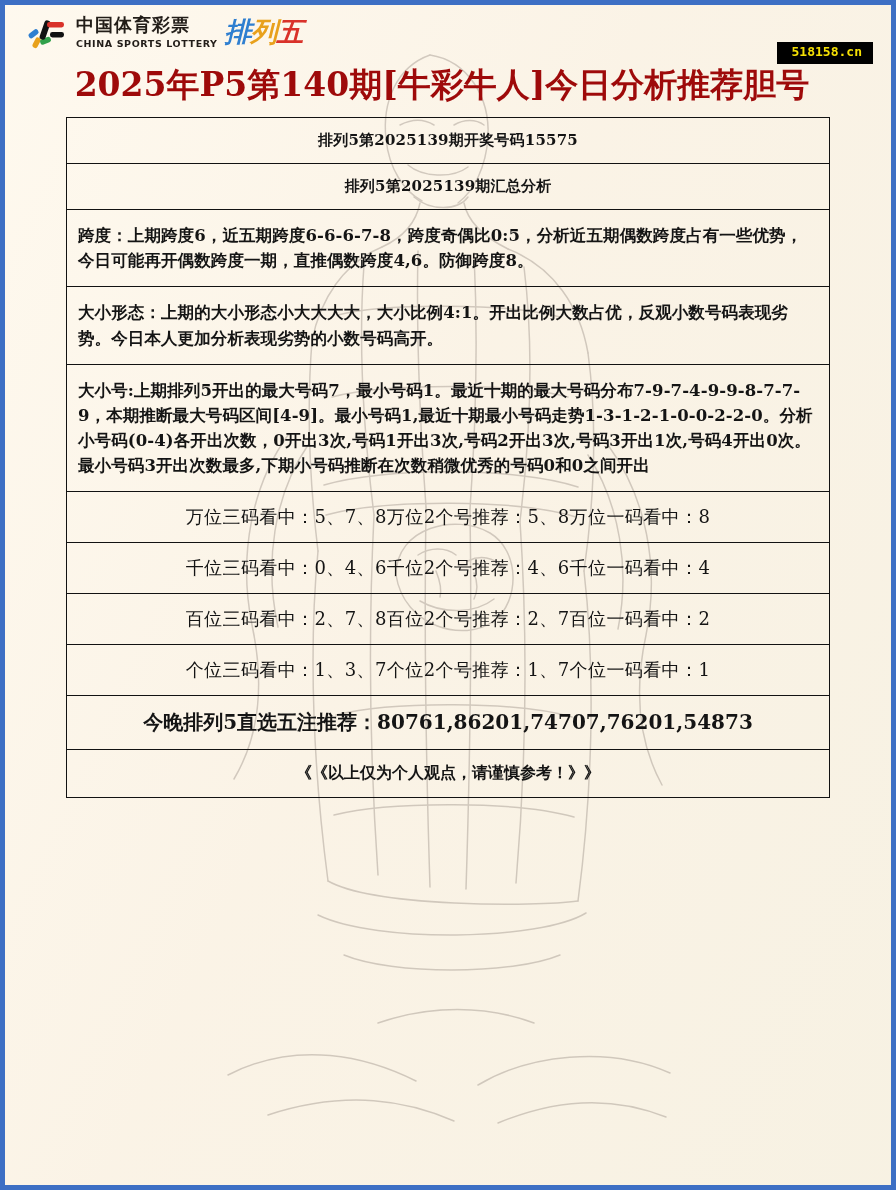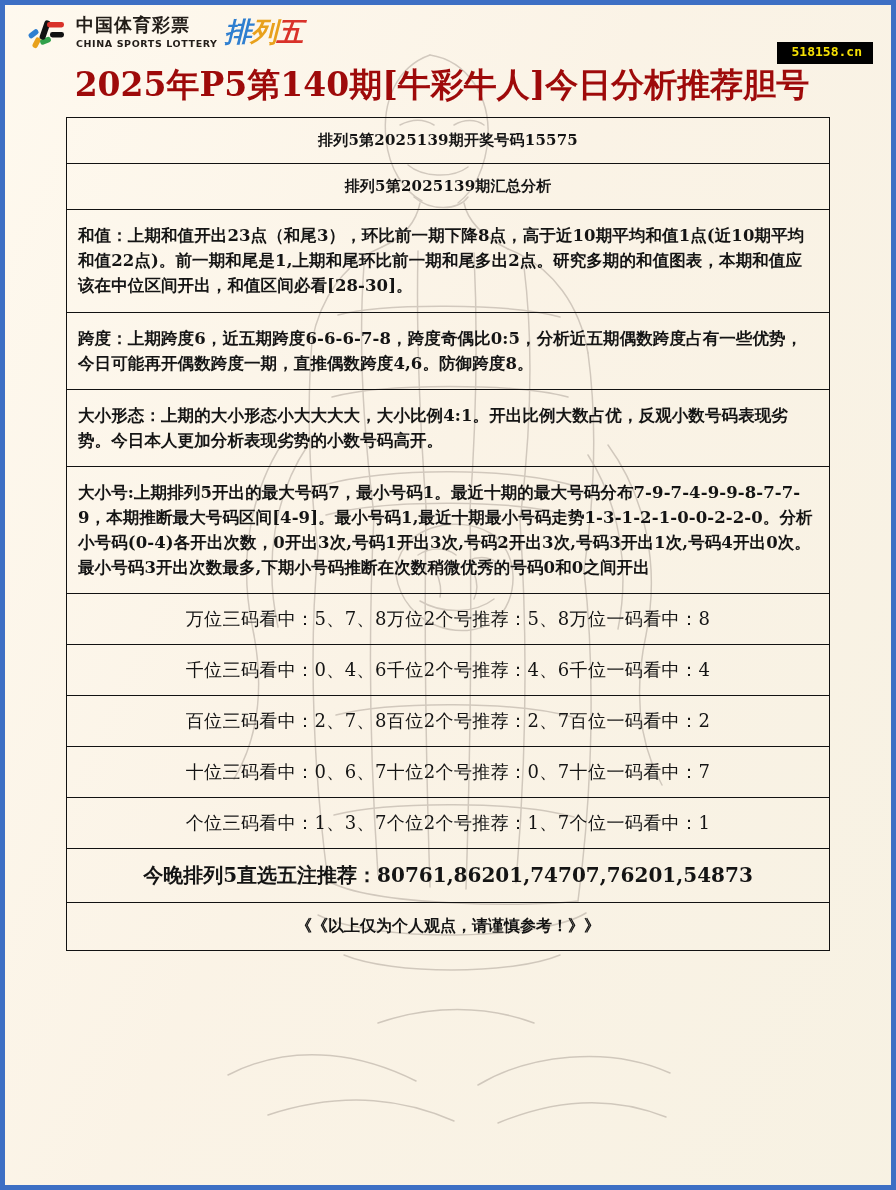--- a/index.html
+++ b/index.html
@@ -266,42 +266,36 @@
 
   <table id="analysis-table">
     <tbody>
       <tr>
         <td class="center-row">排列5第2025139期开奖号码15575</td>
       </tr>
       <tr>
         <td class="center-row">排列5第2025139期汇总分析</td>
       </tr>
       <tr>
-        <td class="para-row">和值：上期和值开出23点（和尾3），环比前一期下降8点，高于近10期平均和值1点(近10期平均和值22点)。前一期和尾是1,上期和尾环比前一期和尾多出2点。研究多期的和值图表，本期和值应该在中位区间开出，和值区间必看[28-30]。</td>
-      </tr>
-      <tr>
         <td class="para-row">跨度：上期跨度6，近五期跨度6-6-6-7-8，跨度奇偶比0:5，分析近五期偶数跨度占有一些优势，今日可能再开偶数跨度一期，直推偶数跨度4,6。防御跨度8。</td>
       </tr>
       <tr>
         <td class="para-row">大小形态：上期的大小形态小大大大大，大小比例4:1。开出比例大数占优，反观小数号码表现劣势。今日本人更加分析表现劣势的小数号码高开。</td>
       </tr>
       <tr>
         <td class="para-row">大小号:上期排列5开出的最大号码7，最小号码1。最近十期的最大号码分布7-9-7-4-9-9-8-7-7-9，本期推断最大号码区间[4-9]。最小号码1,最近十期最小号码走势1-3-1-2-1-0-0-2-2-0。分析小号码(0-4)各开出次数，0开出3次,号码1开出3次,号码2开出3次,号码3开出1次,号码4开出0次。最小号码3开出次数最多,下期小号码推断在次数稍微优秀的号码0和0之间开出</td>
       </tr>
       <tr>
         <td class="pick-row">万位三码看中：5、7、8万位2个号推荐：5、8万位一码看中：8</td>
       </tr>
       <tr>
         <td class="pick-row">千位三码看中：0、4、6千位2个号推荐：4、6千位一码看中：4</td>
       </tr>
       <tr>
         <td class="pick-row">百位三码看中：2、7、8百位2个号推荐：2、7百位一码看中：2</td>
-      </tr>
-      <tr>
-        <td class="pick-row">十位三码看中：0、6、7十位2个号推荐：0、7十位一码看中：7</td>
       </tr>
       <tr>
         <td class="pick-row">个位三码看中：1、3、7个位2个号推荐：1、7个位一码看中：1</td>
       </tr>
       <tr>
         <td class="final-row">今晚排列5直选五注推荐：80761,86201,74707,76201,54873</td>
       </tr>
       <tr>
         <td class="note-row">《《以上仅为个人观点，请谨慎参考！》》</td>
       </tr>

